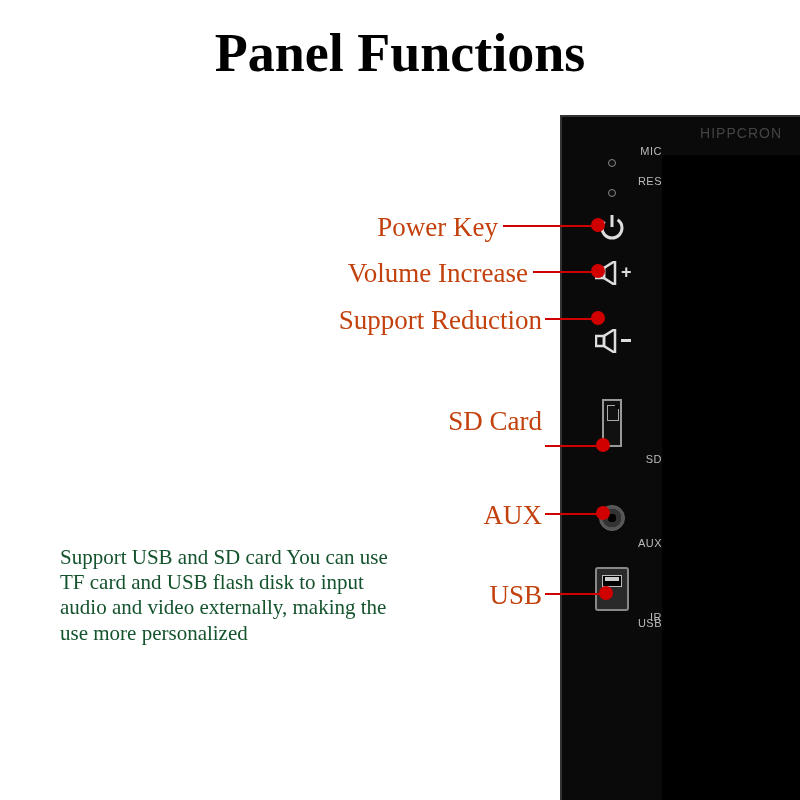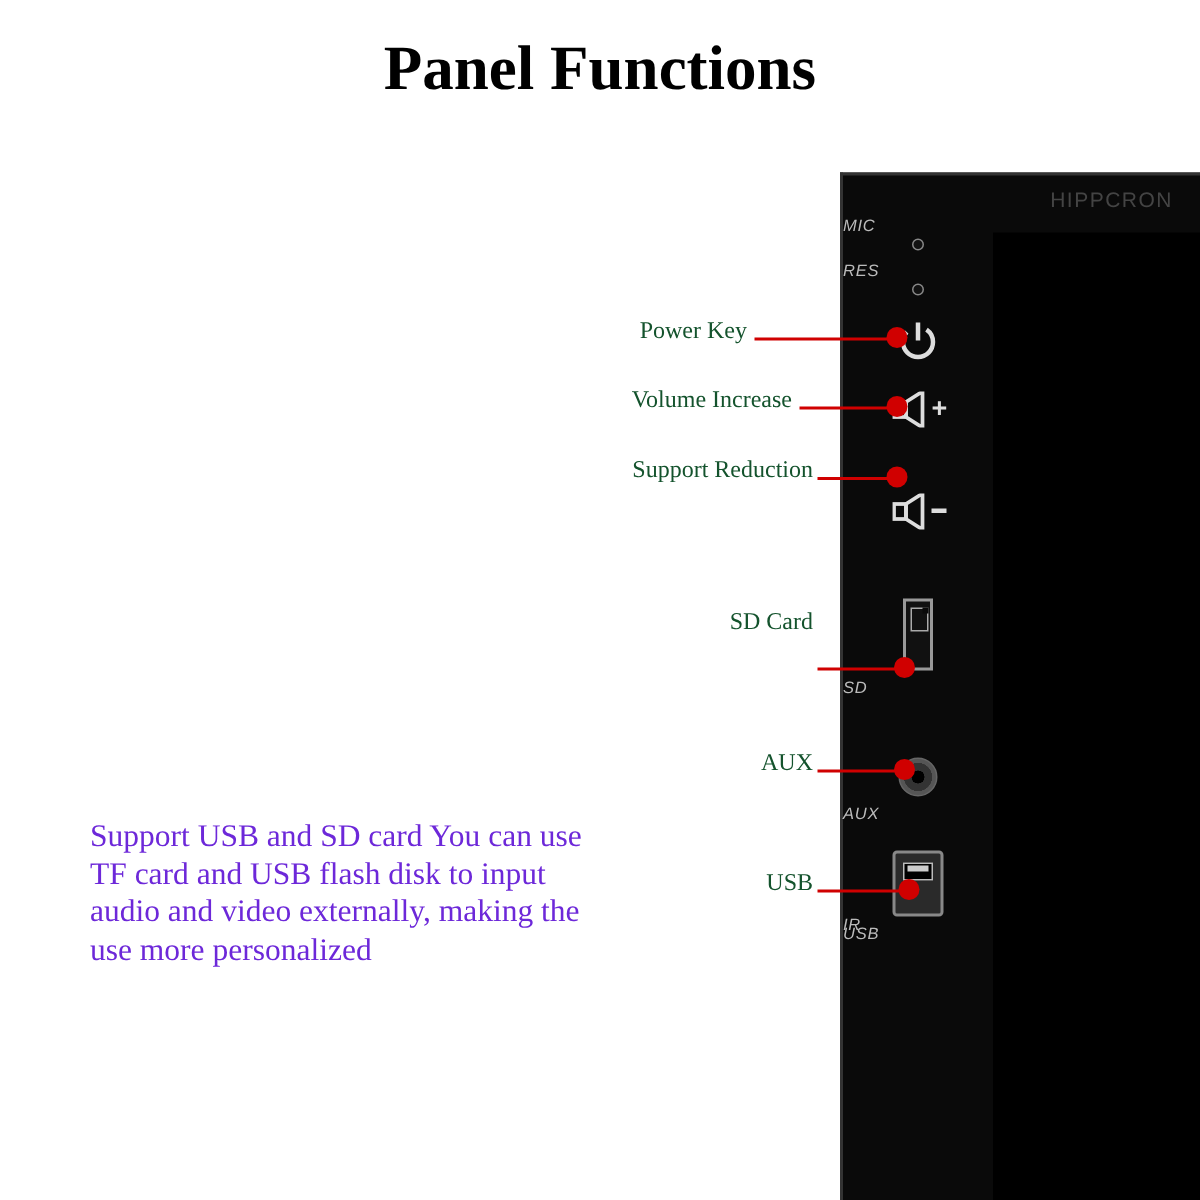--- a/index.html
+++ b/index.html
@@ -6,21 +6,21 @@
   body {
     width: 800px;
     height: 800px;
     background: #fff;
     font-family: Georgia, 'Times New Roman', serif;
     position: relative;
     overflow: hidden;
   }
   .title {
     text-align: center;
-    font-size: 42px;
+    font-size: 54px;
     font-weight: bold;
     color: #000;
     padding-top: 22px;
   }
   .device {
     position: absolute;
     top: 115px;
     left: 560px;
     width: 240px;
     height: 690px;
@@ -48,26 +48,25 @@
   .panel-col {
     position: absolute;
     left: 0;
     top: 0;
     width: 100px;
     height: 100%;
   }
   .plabel {
     position: absolute;
     width: 100px;
-    text-align: left;
+    text-align: right;
     color: #bbb;
     font-family: Arial, sans-serif;
     font-size: 11px;
     letter-spacing: 0.5px;
-    font-style: italic;
   }
   .pinhole {
     position: absolute;
     left: 50%;
     transform: translateX(-50%);
     width: 8px;
     height: 8px;
     border: 1px solid #888;
     border-radius: 50%;
     background: #111;
@@ -142,22 +141,22 @@
     position: absolute;
     top: 8px;
     left: 50%;
     transform: translateX(-50%);
     width: 14px;
     height: 4px;
     background: #ccc;
   }
   .callout {
     position: absolute;
-    color: #14532d;
-    font-size: 16px;
+    color: #c2410c;
+    font-size: 27px;
     font-family: Georgia, serif;
     text-align: center;
     white-space: nowrap;
   }
   .leader {
     position: absolute;
     height: 2px;
     background: #d00000;
   }
   .dot {
@@ -168,21 +167,21 @@
     border-radius: 50%;
     transform: translate(-50%, -50%);
   }
   .desc {
     position: absolute;
     left: 60px;
     top: 545px;
     width: 340px;
     font-size: 21px;
     line-height: 1.2;
-    color: #6d28d9;
+    color: #14532d;
   }
 </style>
 </head>
 <body>
 
 <div class="title">Panel Functions</div>
 
 <div class="device">
   <div class="brand">HIPPCRON</div>
   <div class="screen"></div>

